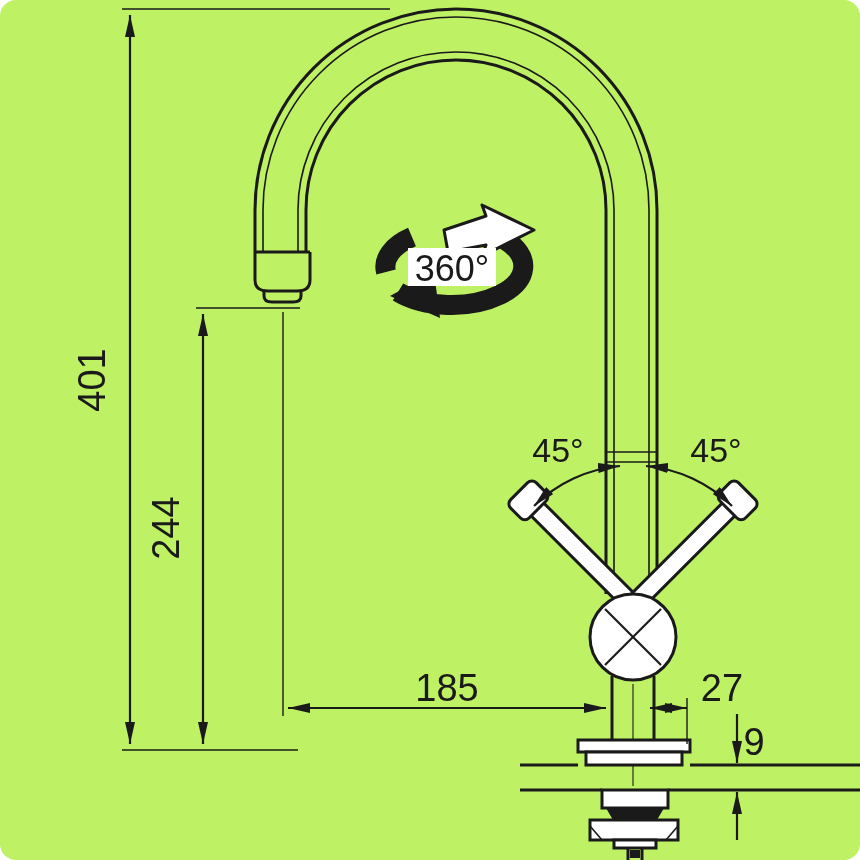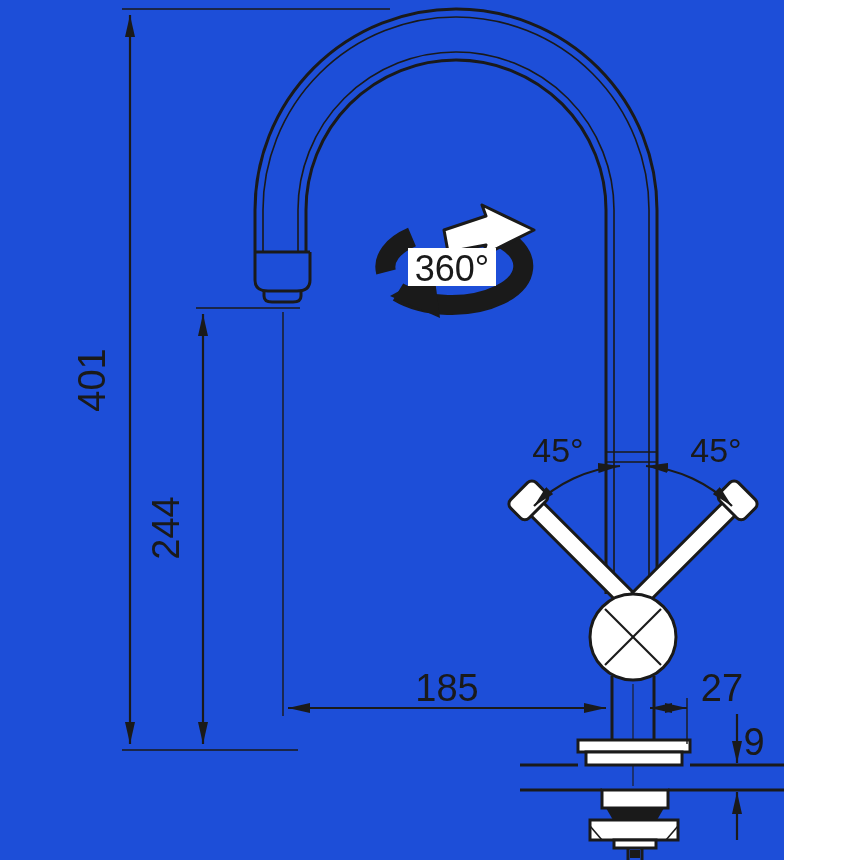--- a/index.html
+++ b/index.html
@@ -1,25 +1,26 @@
 <!DOCTYPE html>
 <html><head>
 <meta charset="utf-8">
 <style>
   html, body {
     margin: 0;
     padding: 0;
     background: #ffffff;
   }
   .stage {
-    width: 784px;
+    width: 860px;
     height: 860px;
-    background: #1d4ed8;
+    background: #bef264;
     position: relative;
     overflow: hidden;
+    border-radius: 16px;
   }
   svg text {
     font-family: "Liberation Sans", "DejaVu Sans", sans-serif;
     fill: #1a1a1a;
   }
   .dim-text   { font-size: 38px; }
   .deg-text   { font-size: 34px; }
   .rot-text   { font-size: 36px; }
   .mid        { text-anchor: middle; dominant-baseline: central; }
   .outline    { stroke: #1a1a1a; stroke-width: 3;   fill: none; }

